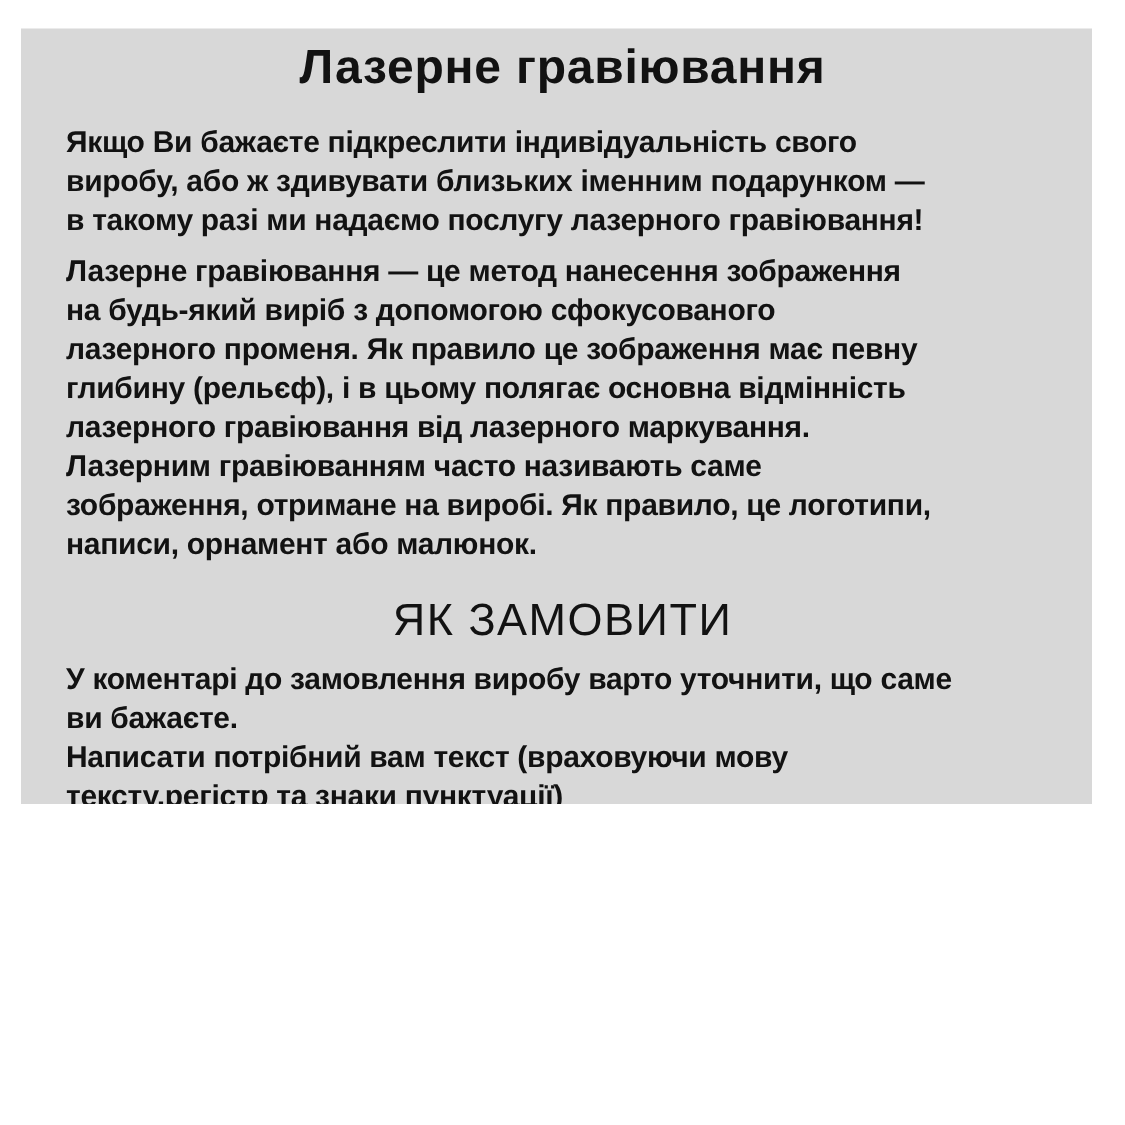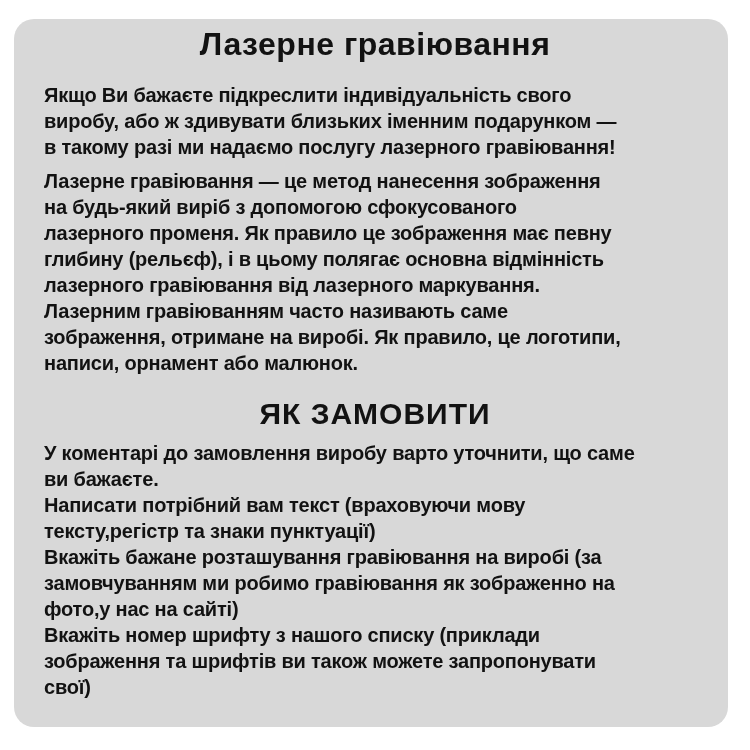--- a/index.html
+++ b/index.html
@@ -15,27 +15,26 @@
     position: relative;
     width: 750px;
     height: 750px;
     background: #ffffff;
   }
   .panel {
     position: absolute;
     left: 14px;
     top: 19px;
     width: 714px;
-    height: 708px;
+    height: 517px;
     background: #d8d8d8;
     color: #121212;
     overflow: hidden;
     box-sizing: border-box;
     padding: 0 22px 0 30px;
-    border-radius: 20px;
   }
   .doc-title {
     margin: 7px 0 0 0;
     font-size: 32px;
     line-height: 36px;
     font-weight: bold;
     text-align: center;
     letter-spacing: 0.5px;
     white-space: pre;
   }
@@ -46,21 +45,21 @@
     font-weight: bold;
     letter-spacing: -0.2px;
     white-space: pre;
   }
   .para-intro   { margin-top: 8px;  }
   .para-offer   { margin-top: 20px; }
   .section-heading {
     margin: 20px 0 0 0;
     font-size: 30px;
     line-height: 36px;
-    font-weight: bold;
+    font-weight: normal;
     text-align: center;
     letter-spacing: 1px;
     white-space: pre;
   }
   .para-order   { margin-top: 8px; }
 </style>
 </head>
 <body>
 
 <div class="canvas">

